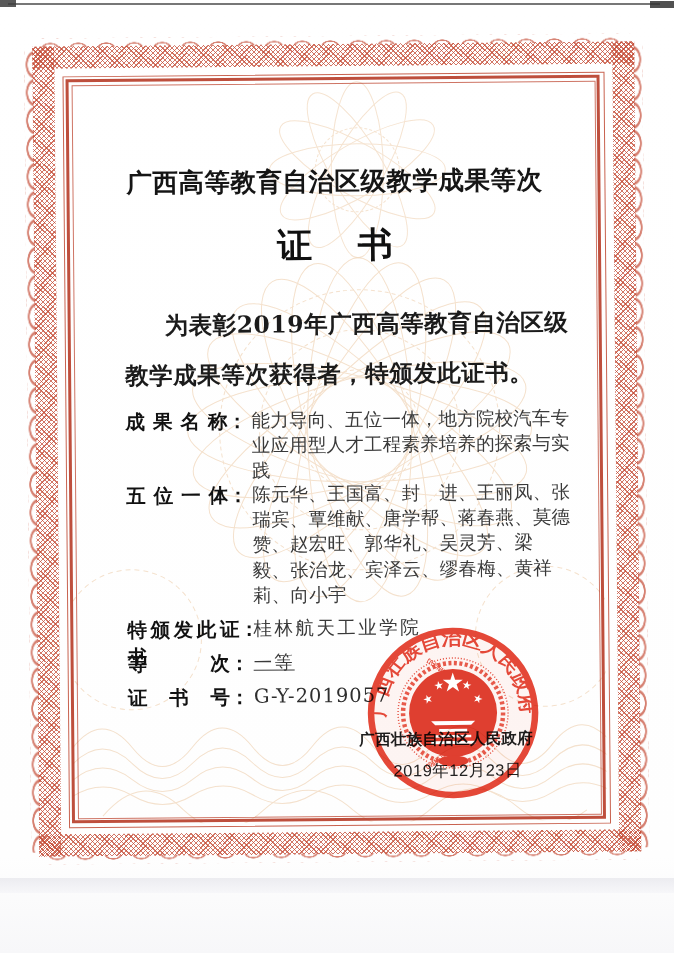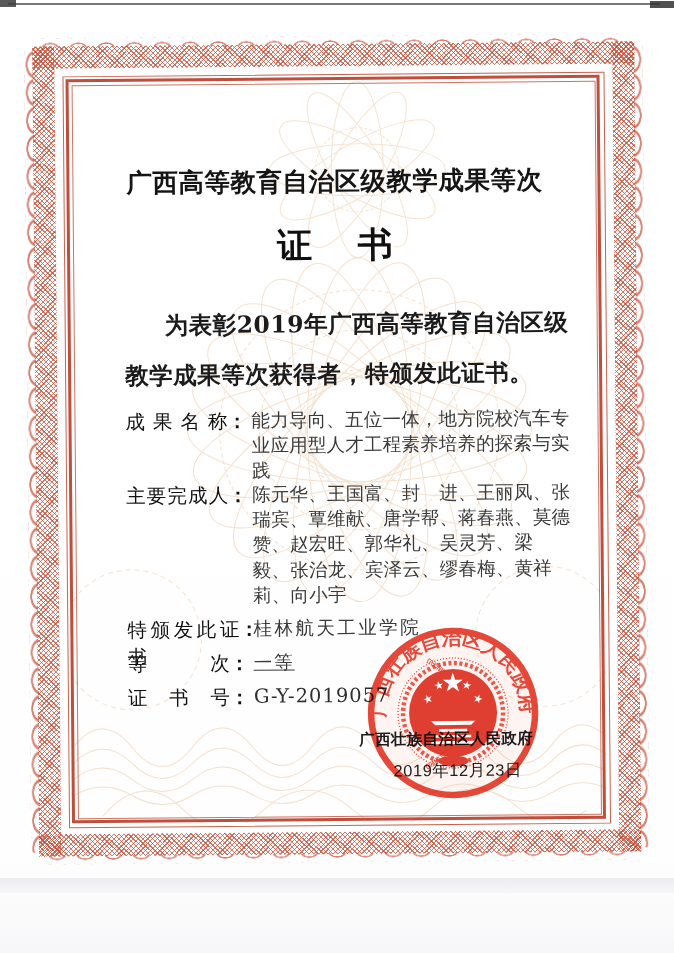--- a/index.html
+++ b/index.html
@@ -47,21 +47,21 @@
   .watermark{position:absolute;left:70px;top:78px;z-index:1;}
   
   .txt{position:absolute;z-index:5;}
   .header-line{left:0;top:164px;width:674px;text-align:center;font-size:25.5px;font-weight:700;
       letter-spacing:.5px;color:#151515;}
   .cert-title{left:0;top:222px;width:674px;text-align:center;font-size:35px;font-weight:700;
       letter-spacing:1.3em;padding-left:1.3em;box-sizing:border-box;color:#101010;}
   .body-par{left:126px;top:299px;width:452px;font-family:"DejaVu Serif", serif;font-weight:700;
       font-size:23.5px;line-height:50px;color:#1b1b1b;text-indent:40px;letter-spacing:.5px;}
   .field{position:absolute;left:126px;z-index:5;}
-  .field .label{display:inline-block;width:102px;font-size:19.5px;font-weight:400;color:#111;
+  .field .label{display:inline-block;width:102px;font-size:19.5px;font-weight:700;color:#111;
       text-align:justify;text-align-last:justify;vertical-align:top;}
   .field .colon{font-size:19.5px;font-weight:700;color:#111;}
   .field-unit .label{width:112px;}
   .field .value{position:absolute;left:126px;top:0;width:336px;font-family:"DejaVu Serif", serif;
       font-size:18.5px;line-height:25.2px;color:#3a3a3a;letter-spacing:.2px;}
   .field-unit .value{width:auto;white-space:nowrap;letter-spacing:2.5px;}
   .field-grade .value{width:auto;white-space:nowrap;letter-spacing:2px;text-decoration:underline;}
   .field-no .value{width:auto;white-space:nowrap;font-size:19.5px;letter-spacing:1px;color:#2e2e2e;}
   .f0{top:407px;} .f1{top:481px;} .f2{top:615px;} .f3{top:649px;} .f4{top:683px;}
   .issuer{left:357px;top:730px;font-size:15.5px;font-weight:700;letter-spacing:.3px;color:#1d1d1d;white-space:nowrap;}
@@ -134,21 +134,21 @@
   <div class="txt header-line">广西高等教育自治区级教学成果等次</div>
   <div class="txt cert-title">证书</div>
   <div class="txt body-par">为表彰2019年广西高等教育自治区级教学成果等次获得者，特颁发此证书。</div>
 
   <div class="field f0">
     <span class="label">成果名称</span><span class="colon">：</span>
     <div class="value">能力导向、五位一体，地方院校汽车专业应用型人才工程素养培养的探索与实践</div>
   </div>
 
   <div class="field f1">
-    <span class="label">主要完成人</span><span class="colon">：</span>
+    <span class="label">五位一体</span><span class="colon">：</span>
     <div class="value">陈元华、王国富、封　进、王丽凤、张瑞宾、覃维献、唐学帮、蒋春燕、莫德赞、赵宏旺、郭华礼、吴灵芳、梁　毅、张治龙、宾泽云、缪春梅、黄祥莉、向小宇</div>
   </div>
 
   <div class="field field-unit f2">
     <span class="label">特颁发此证书</span><span class="colon">：</span>
     <div class="value">桂林航天工业学院</div>
   </div>
 
   <div class="field field-grade f3">
     <span class="label">等次</span><span class="colon">：</span>

